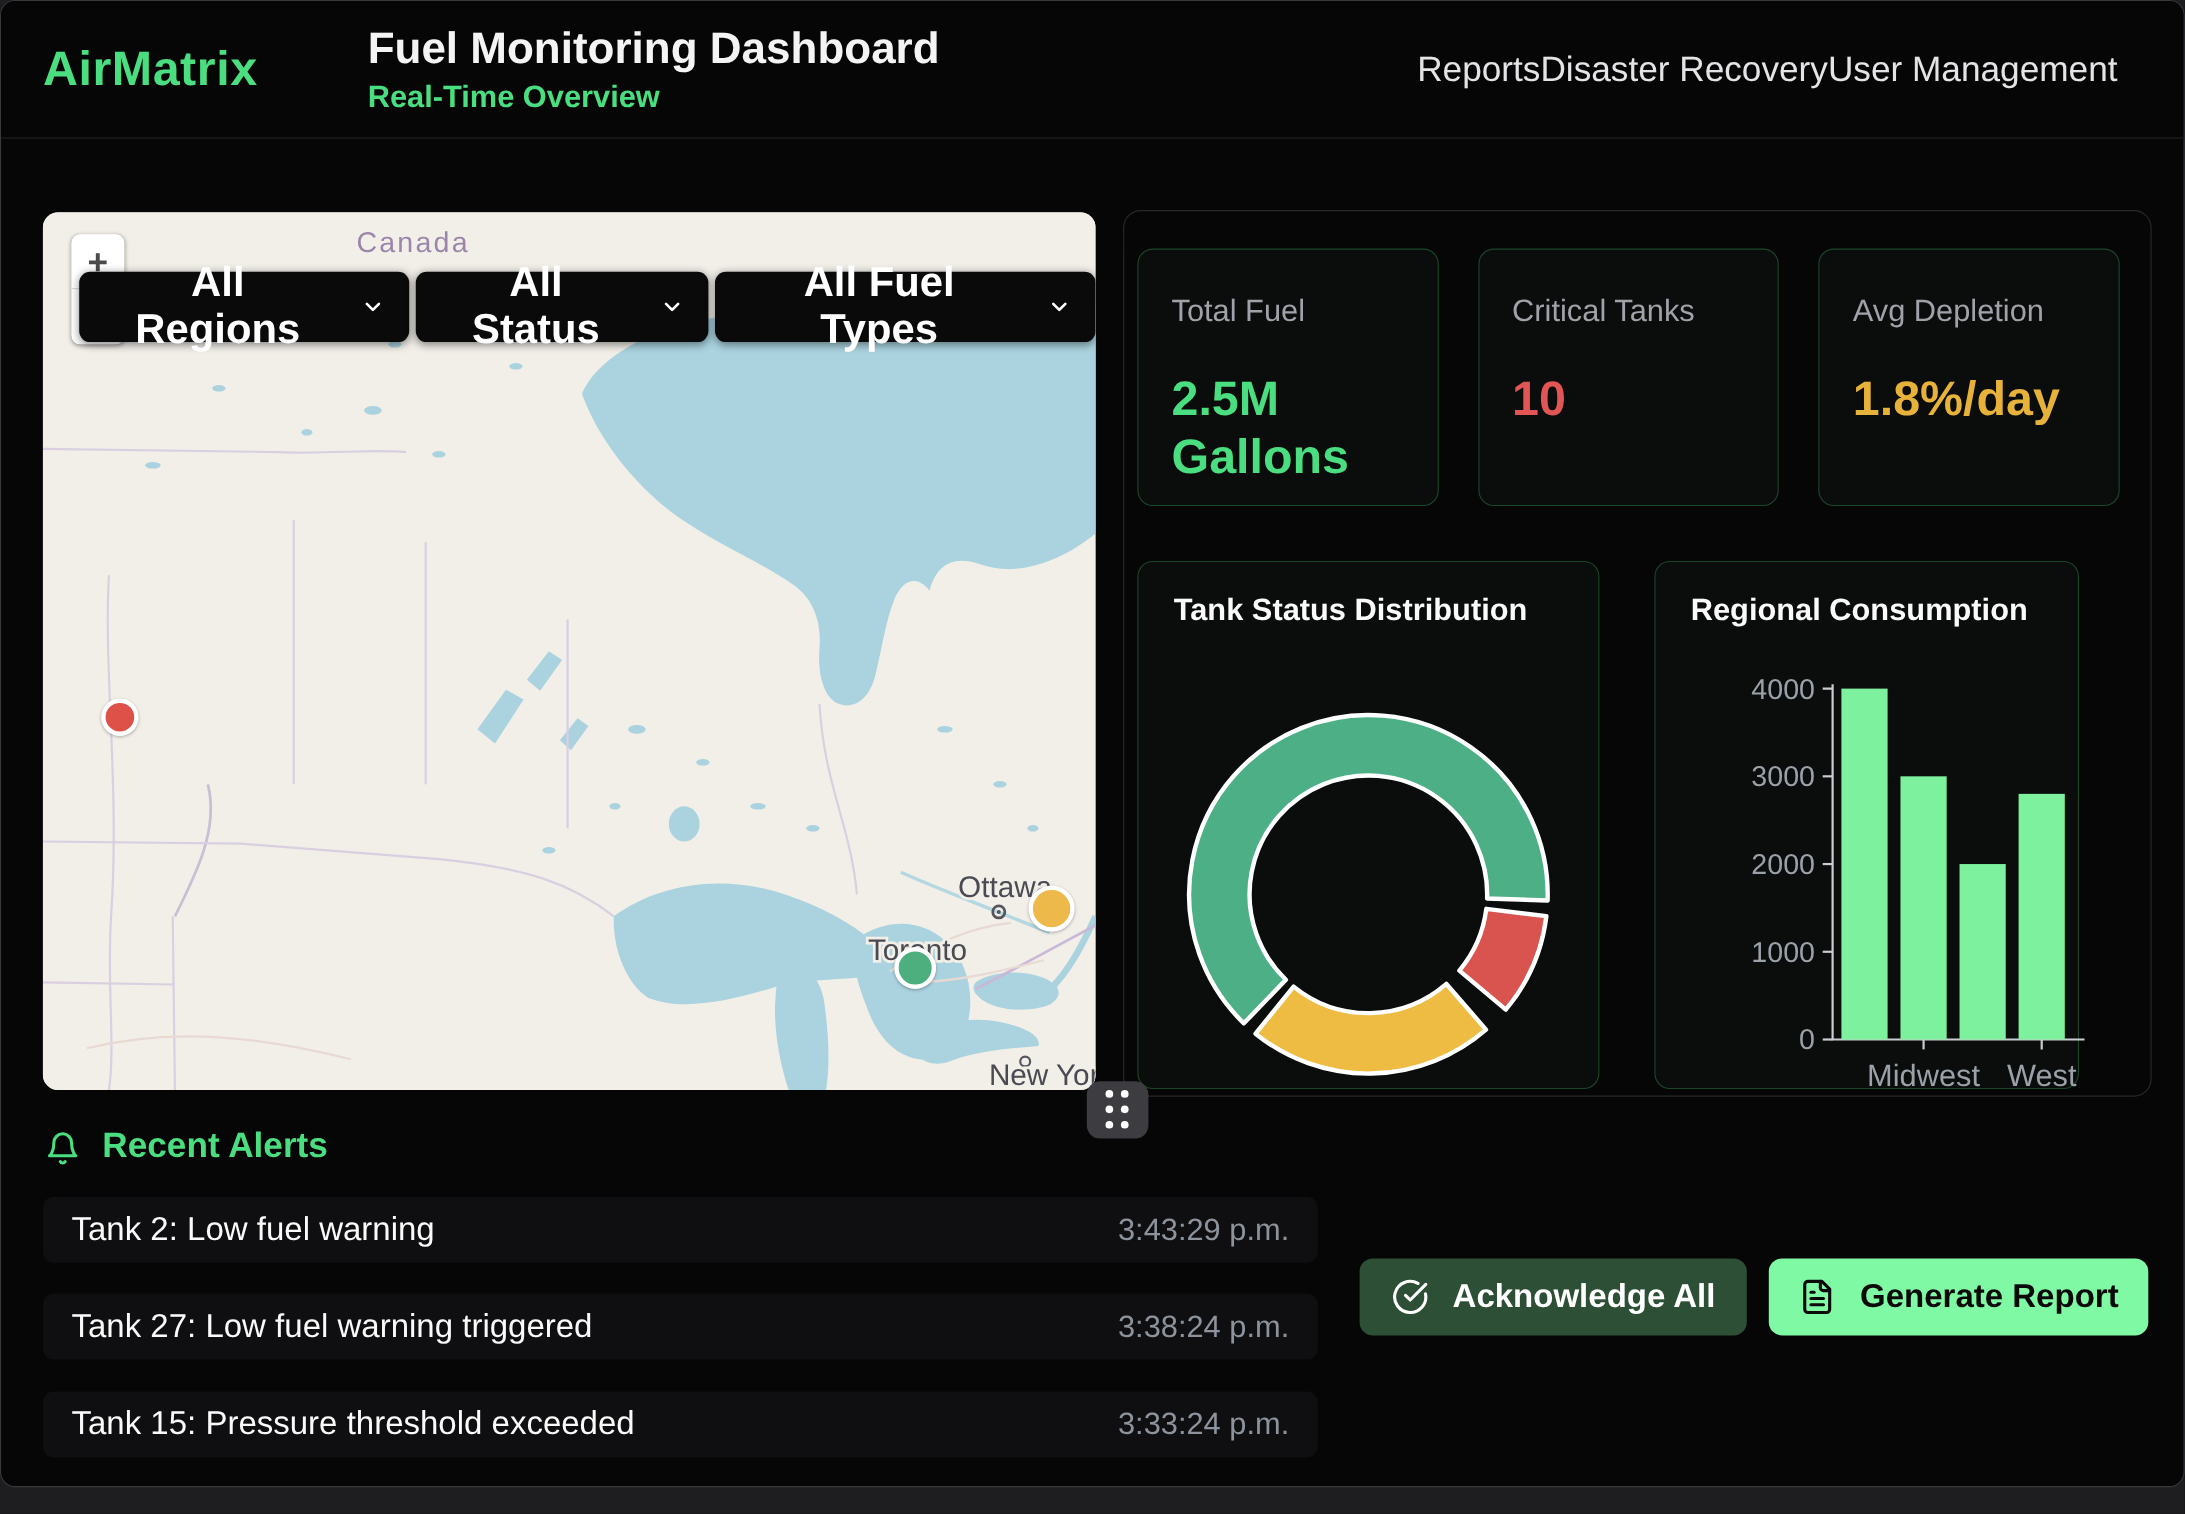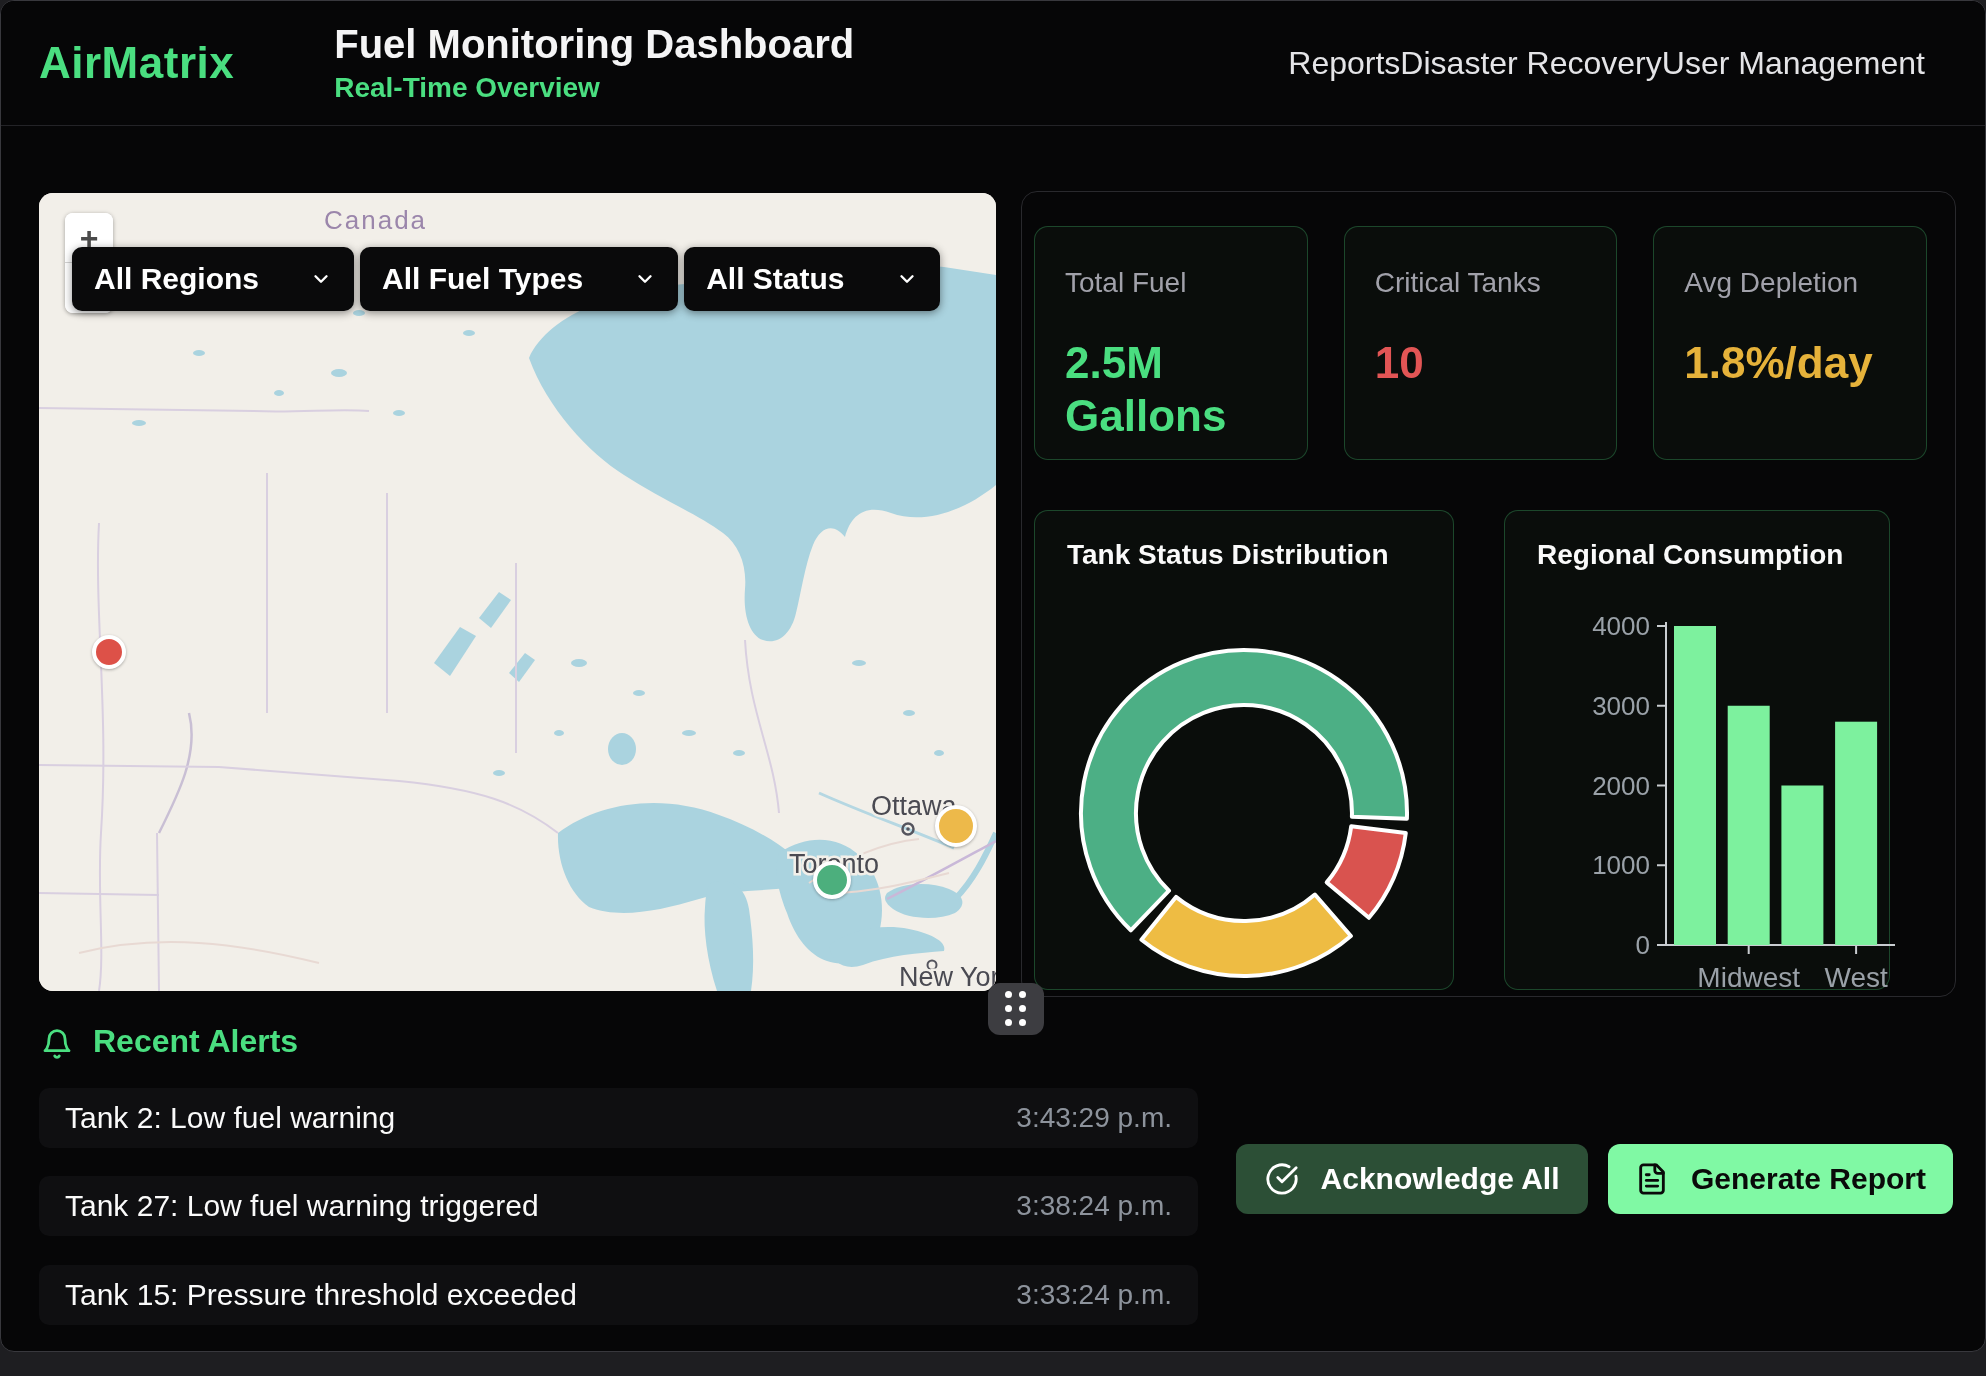--- a/index.html
+++ b/index.html
@@ -19,22 +19,22 @@
   .map-panel{position:absolute;left:38px;top:192px;width:957px;height:798px;border-radius:14px;
     overflow:hidden;background:var(--map-land,#f2efe9);}
   .map-panel svg.terrain{position:absolute;left:0;top:0;}
   .zoom-ctl{position:absolute;left:26px;top:20px;width:48px;background:#fff;border-radius:8px;
     box-shadow:0 1px 4px rgba(0,0,0,.35);overflow:hidden;}
   .zoom-ctl button{display:block;width:48px;height:50px;background:#fff;border:none;border-bottom:1px solid #d4d4d4;
     font-size:32px;font-weight:bold;color:#4b4b4b;cursor:pointer;line-height:1;}
   .zoom-ctl button:last-child{border-bottom:none;}
   .filters{position:absolute;left:33px;top:54px;display:flex;gap:6px;}
   .filter{display:flex;align-items:center;justify-content:space-between;height:64px;background:#0a0a0b;
-    border:none;border-radius:10px;color:#fff;font-size:30px;font-weight:600;padding:0 22px;
-    box-shadow:0 2px 8px rgba(0,0,0,.45);cursor:pointer;font-family:inherit;gap:25px;}
+    border:none;border-radius:10px;color:#fff;font-size:38px;font-weight:600;padding:0 22px;
+    box-shadow:0 2px 8px rgba(0,0,0,.45);cursor:pointer;font-family:inherit;}
   .filter .chev{margin-left:26px;display:flex;align-items:center;}
   .marker{position:absolute;border-radius:50%;border:4px solid #fff;box-sizing:border-box;
     box-shadow:0 1px 3px rgba(0,0,0,.3);cursor:pointer;}
   .grip{position:absolute;left:987px;top:982px;width:56px;height:52px;background:#3d3d41;border-radius:12px;
     display:grid;grid-template-columns:repeat(2,8px);grid-template-rows:repeat(3,8px);gap:6px;
     align-content:center;justify-content:center;cursor:grab;z-index:5;}
   .grip i{width:7px;height:7px;border-radius:50%;background:#fff;}
   
   .panel{position:absolute;left:1020px;top:190px;width:935px;height:806px;border:1px solid #29292d;
     border-radius:16px;box-sizing:border-box;}
@@ -166,29 +166,29 @@
     <div class="filters">
       <button class="filter">
         <span>All Regions</span>
         <span class="chev">
           <svg width="22" height="22" viewBox="0 0 24 24" fill="none" stroke="#fff" stroke-width="2.6" stroke-linecap="round" stroke-linejoin="round">
               <path d="m6 9 6 6 6-6"></path>
             </svg>
         </span>
       </button>
       <button class="filter">
-        <span>All Fuel Types</span>
+        <span>All Status</span>
         <span class="chev">
           <svg width="22" height="22" viewBox="0 0 24 24" fill="none" stroke="#fff" stroke-width="2.6" stroke-linecap="round" stroke-linejoin="round">
               <path d="m6 9 6 6 6-6"></path>
             </svg>
         </span>
       </button>
       <button class="filter">
-        <span>All Status</span>
+        <span>All Fuel Types</span>
         <span class="chev">
           <svg width="22" height="22" viewBox="0 0 24 24" fill="none" stroke="#fff" stroke-width="2.6" stroke-linecap="round" stroke-linejoin="round">
               <path d="m6 9 6 6 6-6"></path>
             </svg>
         </span>
       </button>
     </div>
 
     <div id="marker-layer">
         <div class="marker" style="left: 53px; top: 442px; width: 34px; height: 34px; background: rgb(221, 81, 72);"></div>

